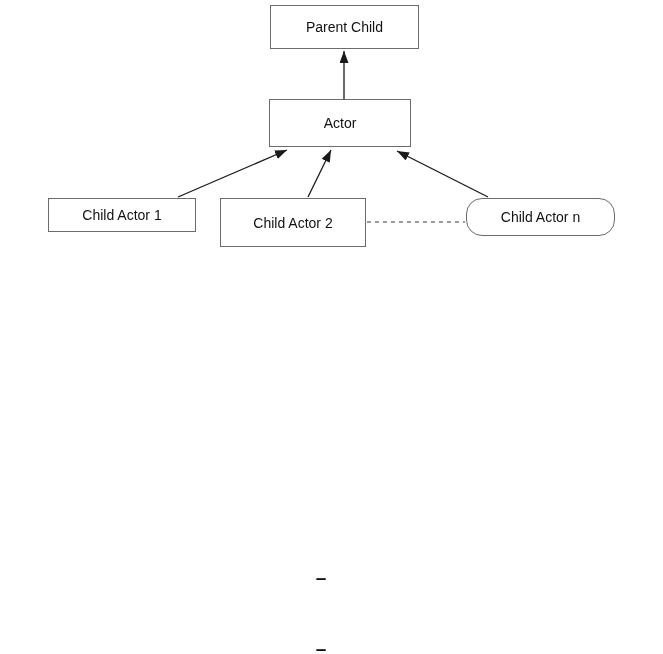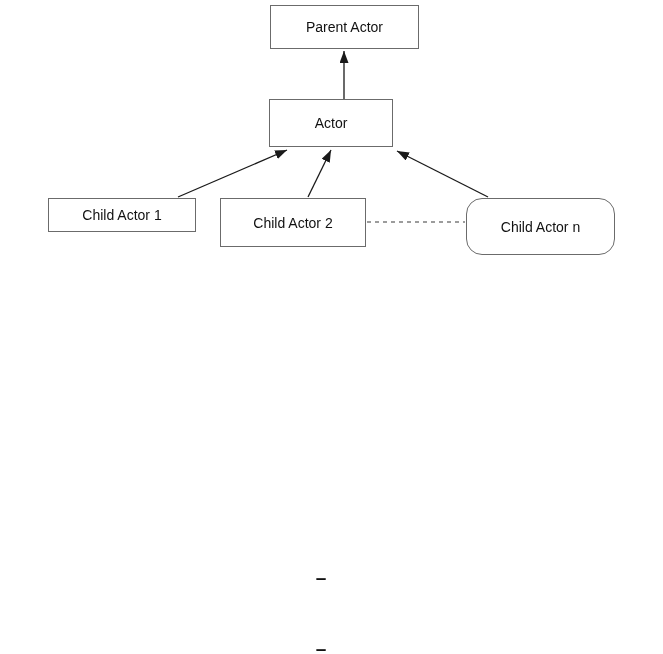--- a/index.html
+++ b/index.html
@@ -24,24 +24,24 @@
     display: flex;
     align-items: center;
     justify-content: center;
   }
   .node-label {
     font-size: 14px;
     color: #111111;
     white-space: nowrap;
   }
   .node-parent  { left: 270px; top: 5px;   width: 149px; height: 44px; }
-  .node-actor   { left: 269px; top: 99px;  width: 124px; height: 48px; }
+  .node-actor   { left: 269px; top: 99px;  width: 142px; height: 48px; }
   .node-child1  { left: 48px;  top: 198px; width: 148px; height: 34px; }
   .node-child2  { left: 220px; top: 198px; width: 146px; height: 49px; }
-  .node-childn  { left: 466px; top: 198px; width: 149px; height: 57px; border-radius: 16px; }
+  .node-childn  { left: 466px; top: 198px; width: 149px; height: 38px; border-radius: 16px; }
   .dash-mark {
     position: absolute;
     width: 22px;
     height: 20px;
     display: flex;
     align-items: center;
     justify-content: center;
     font-size: 19px;
     font-weight: bold;
     color: #111111;
@@ -67,21 +67,21 @@
     <line x1="178" y1="197" x2="287" y2="150" stroke="#1a1a1a" stroke-width="1.3" marker-end="url(#arrowhead)"></line>
 
     <line x1="308" y1="197" x2="331" y2="150" stroke="#1a1a1a" stroke-width="1.3" marker-end="url(#arrowhead)"></line>
 
     <line x1="488" y1="197" x2="397" y2="151" stroke="#1a1a1a" stroke-width="1.3" marker-end="url(#arrowhead)"></line>
 
     <line x1="367" y1="222" x2="465" y2="222" stroke="#3a3a3a" stroke-width="1.2" stroke-dasharray="4 4"></line>
   </svg>
 
   <div class="node node-parent">
-    <span class="node-label">Parent Actor</span>
+    <span class="node-label">Parent Child</span>
   </div>
 
   <div class="node node-actor">
     <span class="node-label">Actor</span>
   </div>
 
   <div class="node node-child1">
     <span class="node-label">Child Actor 1</span>
   </div>
 

